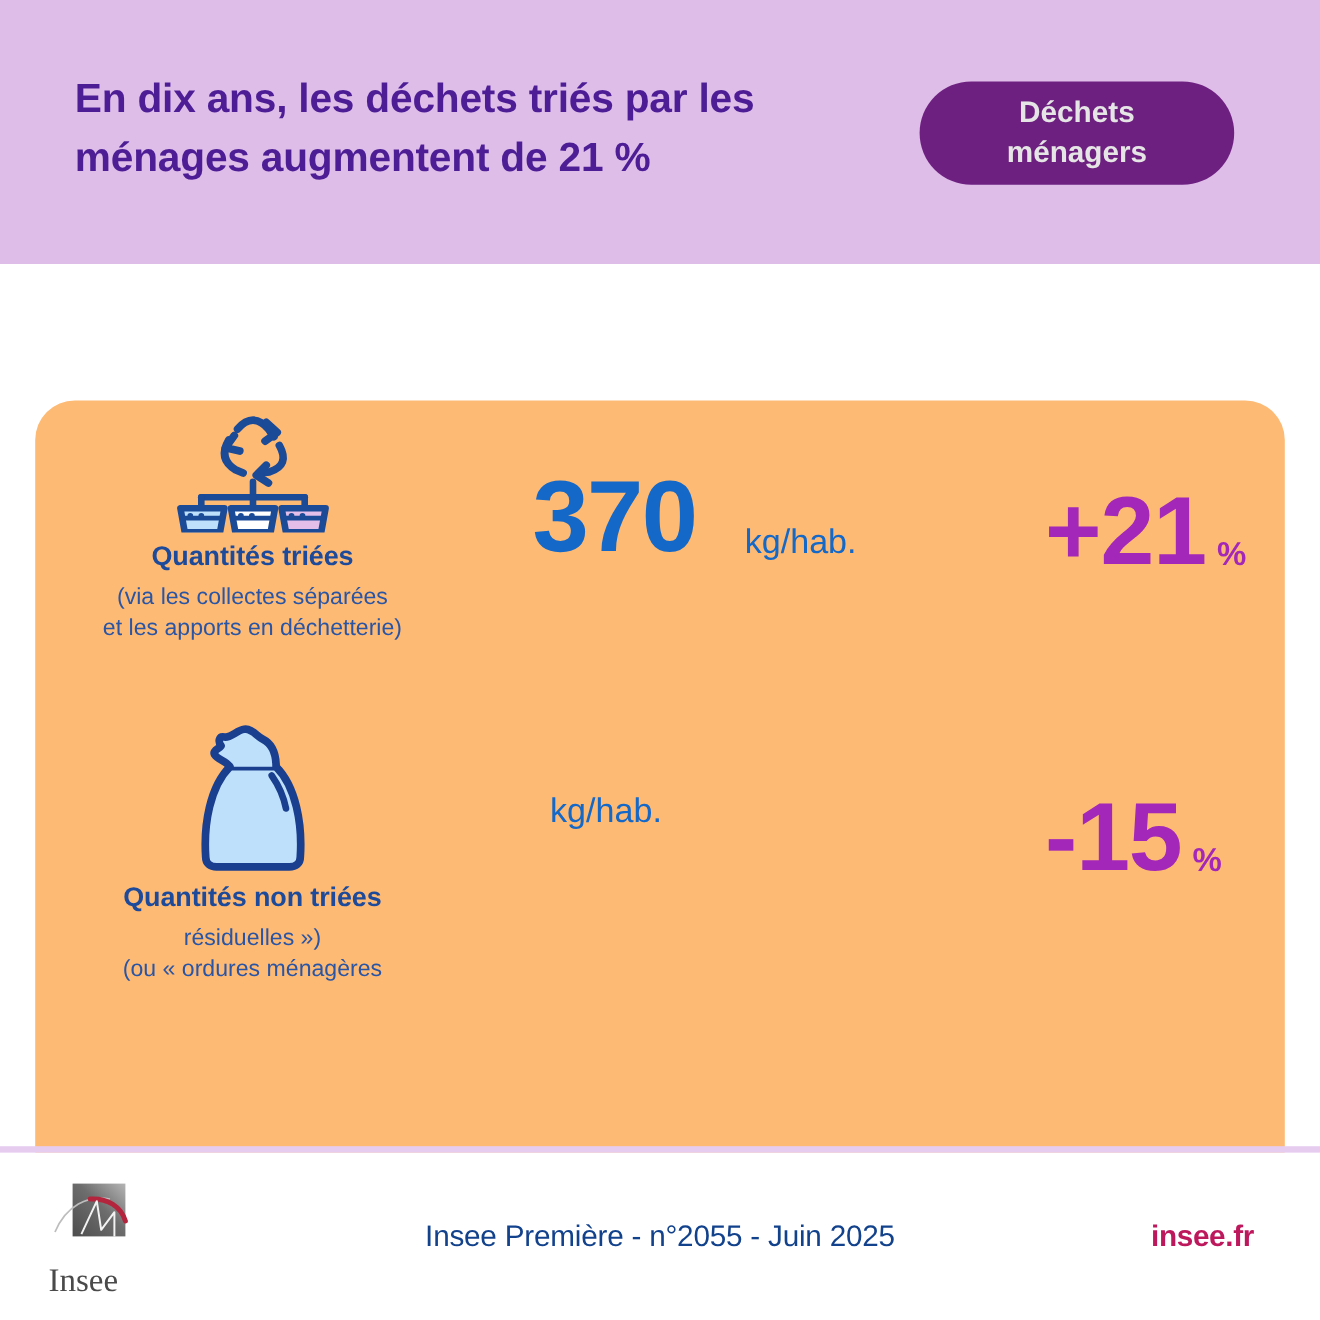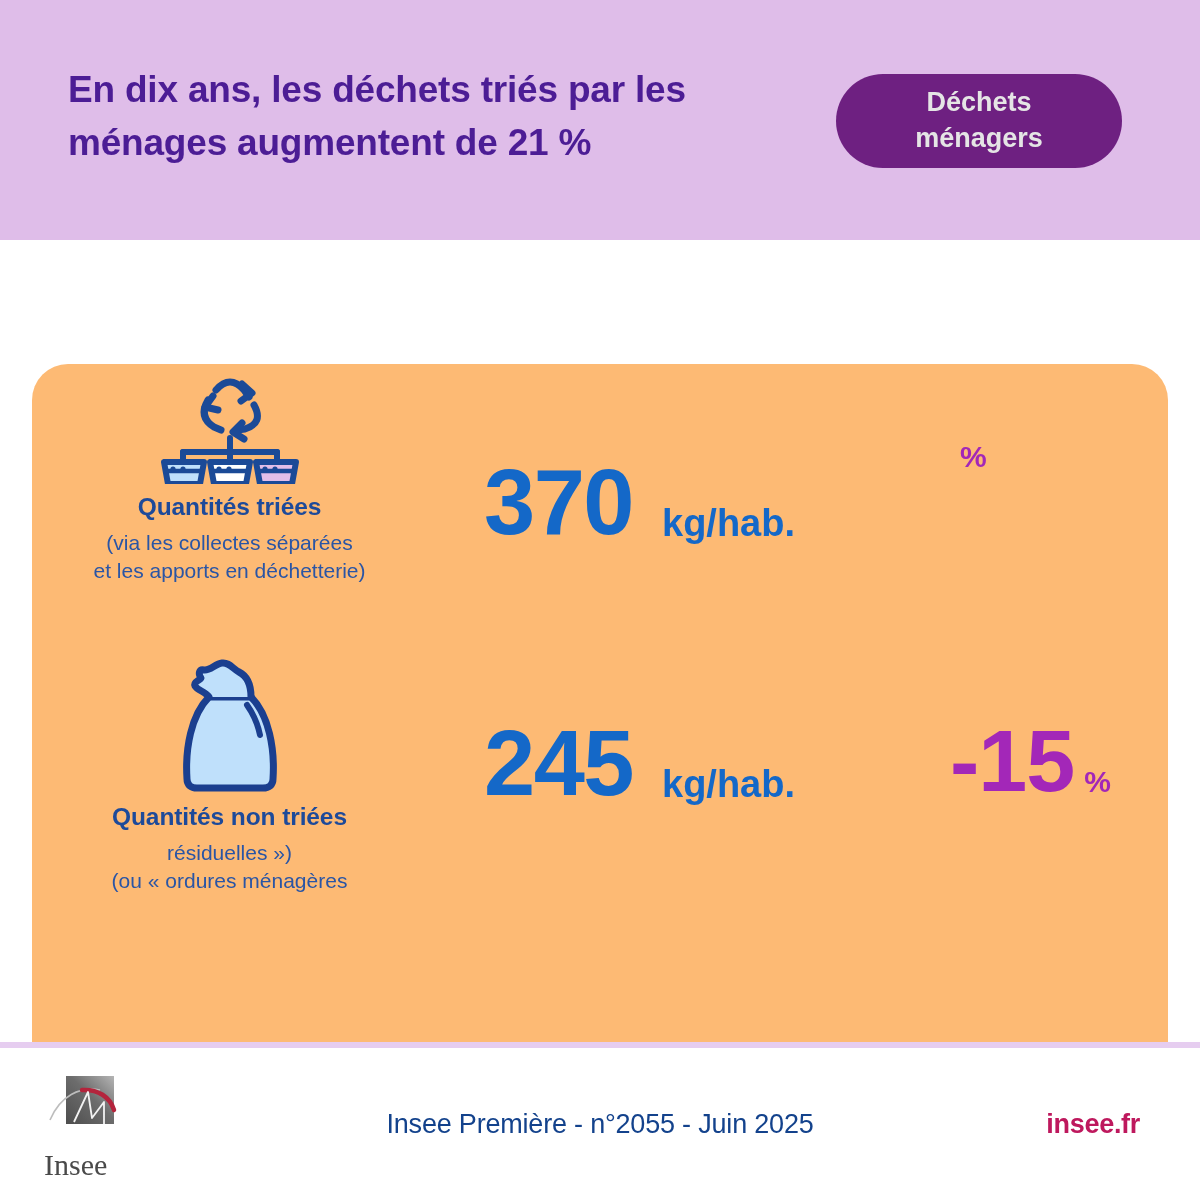--- a/index.html
+++ b/index.html
@@ -123,33 +123,33 @@
 
   
   .stat-value {
     position: absolute;
     left: 452px;
     width: 420px;
     display: flex;
     align-items: baseline;
     color: #1468c8;
   }
-  .row-1 .stat-value { top: 92px; }
+  .row-1 .stat-value { top: 60px; gap: 28px; }
   .row-2 .stat-value { top: 72px; }
   .value-number {
     font-size: 92px;
     font-weight: bold;
     letter-spacing: -1.5px;
     line-height: 1;
     color: #1468c8;
   }
   .value-unit {
-    font-size: 38px;
-    font-weight: bold;
-    margin-left: 29px;
+    font-size: 31px;
+    font-weight: normal;
+    margin-left: 16px;
     position: relative;
     top: 2px;
     color: #1468c8;
   }
 
   
   .stat-change {
     position: absolute;
     left: 918px;
     width: 250px;
@@ -311,20 +311,21 @@
         </div>
       </div>
     </div>
 
     <div class="stat-value">
       <span class="value-number">370</span>
       <span class="value-unit">kg/hab.</span>
     </div>
 
     <div class="stat-change">
+      <span class="change-number">+21</span>
       <span class="change-unit">%</span>
     </div>
   </div>
 
   <div class="stat-row row-2">
 
     <div class="stat-label-block">
       <div class="stat-icon">
         <svg width="130" height="140" viewBox="0 0 130 140" aria-hidden="true">
           <g stroke="#1b3f8f" stroke-width="7" stroke-linejoin="round" stroke-linecap="round">
@@ -341,21 +342,20 @@
       <div class="stat-caption">
         <div class="caption-main">Quantités non triées</div>
         <div class="caption-sub">
           <span class="sub-line">résiduelles »)</span>
           <span class="sub-line">(ou « ordures ménagères</span>
         </div>
       </div>
     </div>
 
     <div class="stat-value">
-      <span class="value-number">245</span>
       <span class="value-unit">kg/hab.</span>
     </div>
 
     <div class="stat-change">
       <span class="change-number">-15</span>
       <span class="change-unit">%</span>
     </div>
   </div>
 </div>
 

